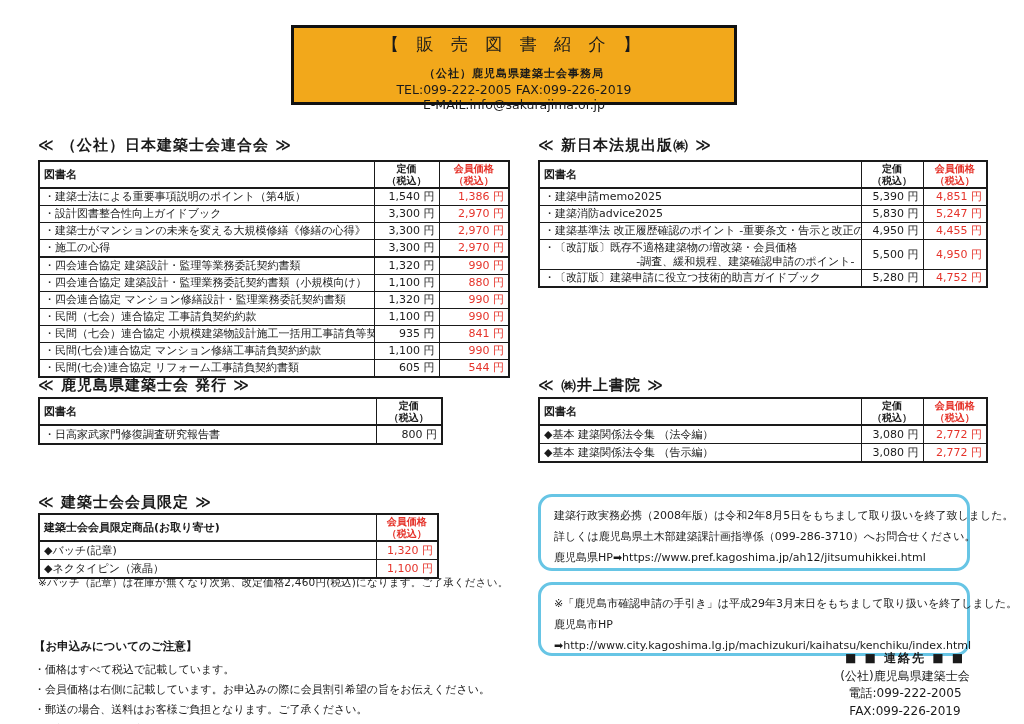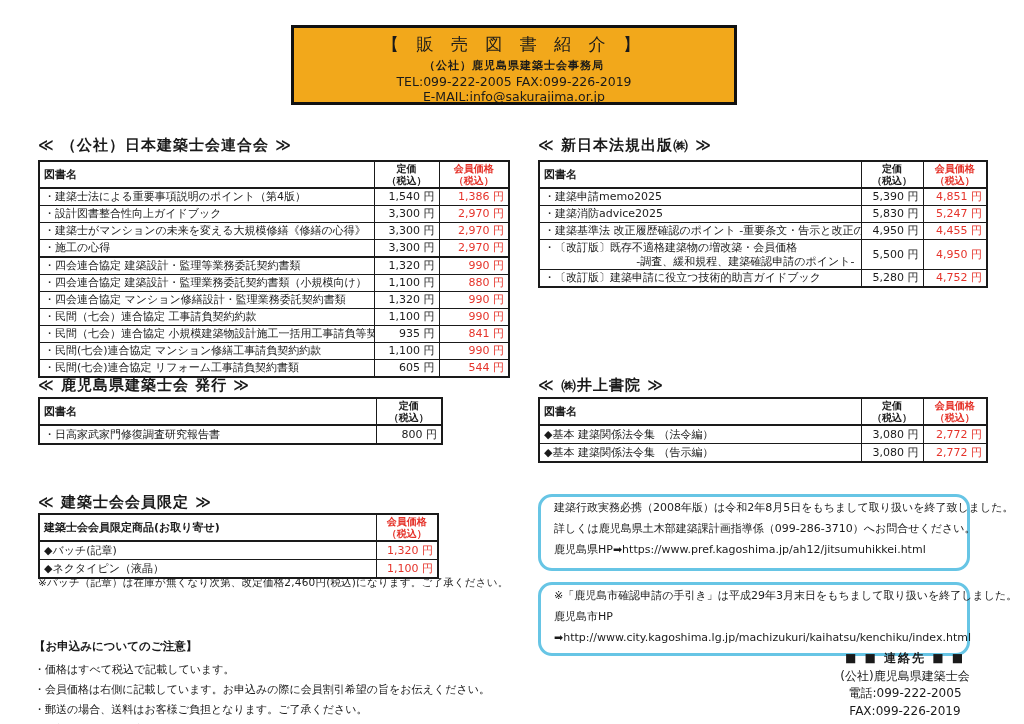--- a/index.html
+++ b/index.html
@@ -2,21 +2,21 @@
 <html><head>
 <meta charset="utf-8">
 <style>
   * { margin:0; padding:0; box-sizing:border-box; }
   html,body { width:1024px; height:724px; background:#ffffff; font-family:"DejaVu Sans",sans-serif; color:#1a1a1a; }
   .abs { position:absolute; }
 
   
   .banner { left:291px; top:25px; width:446px; height:80px; background:#F2A81B; border:3px solid #111; text-align:center; padding-top:5px; }
   .banner .ttl { font-size:17px; font-weight:normal; letter-spacing:6px; }
-  .banner .org { font-size:11px; font-weight:bold; letter-spacing:1px; margin-top:2px; }
+  .banner .org { font-size:11px; font-weight:bold; letter-spacing:1px; margin-top:10px; }
   .banner .tel { font-size:12.5px; margin-top:1px; }
   .banner .mail{ font-size:12.5px; }
 
   .sec-title { font-size:15px; font-weight:bold; text-align:left; letter-spacing:1px; white-space:nowrap; }
 
   table.tbl { border-collapse:collapse; table-layout:fixed; background:#fff; }
   table.tbl td { border:1px solid #1a1a1a; font-size:11px; padding:0 4px; overflow:hidden; white-space:nowrap; vertical-align:middle; }
   table.tbl { border:2px solid #1a1a1a; }
   table.tbl tr.hrow td { border-bottom:2px solid #1a1a1a; }
   td.hcell { height:27px;font-weight:bold; }
@@ -28,21 +28,21 @@
   .red { color:#E5332A; }
   tr.grp td { border-top:2px solid #1a1a1a; }
   td.name2cell { white-space:normal; height:30px; padding:1px 4px; }
   td.name2cell .n1 { display:block; font-size:11px; line-height:14px; }
   td.name2cell .n2 { display:block; font-size:11px; line-height:14px; text-align:right; padding-right:2px; }
 
   .note-small { font-size:10.5px; letter-spacing:0.2px; }
   .order-notes .hd { font-size:11.5px; font-weight:bold; margin-bottom:6px; }
   .order-notes .it { font-size:11px; line-height:20px; white-space:nowrap; }
 
-  .info-box { left:538px; width:432px; border:3px solid #67C5E5; border-radius:14px; padding:0 13px; background:#fff; }
+  .info-box { left:538px; width:432px; border:3px solid #67C5E5; border-radius:14px; padding:8px 13px; background:#fff; }
   .info-box .ln { font-size:11px; line-height:21px; white-space:nowrap; }
 
   .contact { text-align:center; font-size:12px; line-height:17.5px; }
   .contact .hd { font-weight:bold; letter-spacing:2px; }
 </style>
 </head>
 <body>
 
 <div class="abs banner">
   <div class="ttl">【 販 売 図 書 紹 介 】</div>

